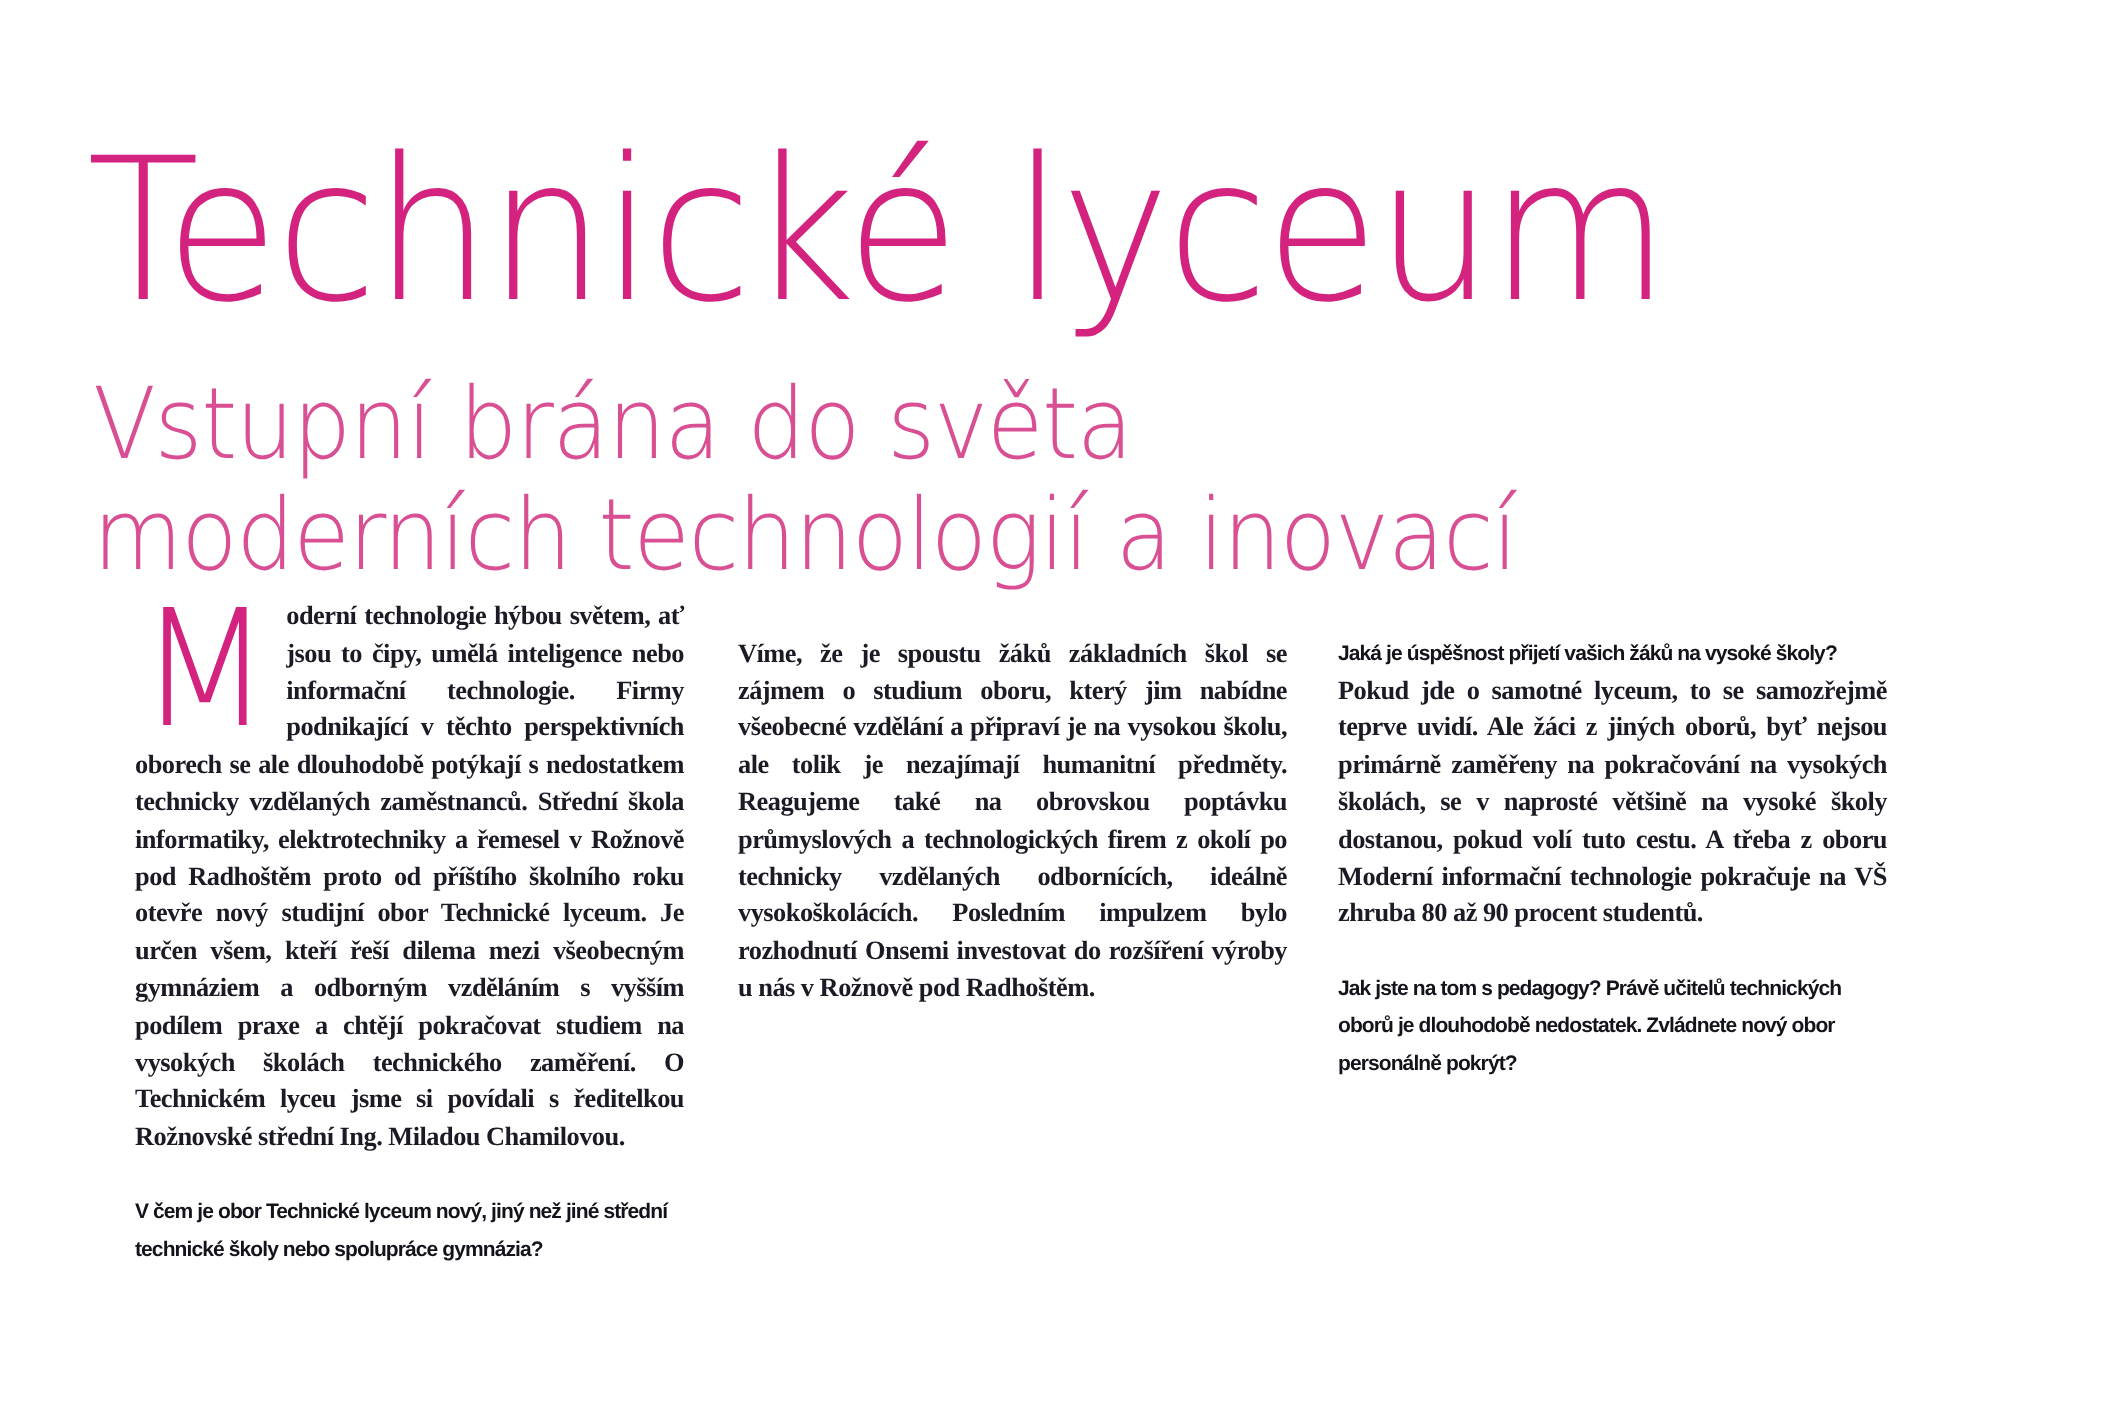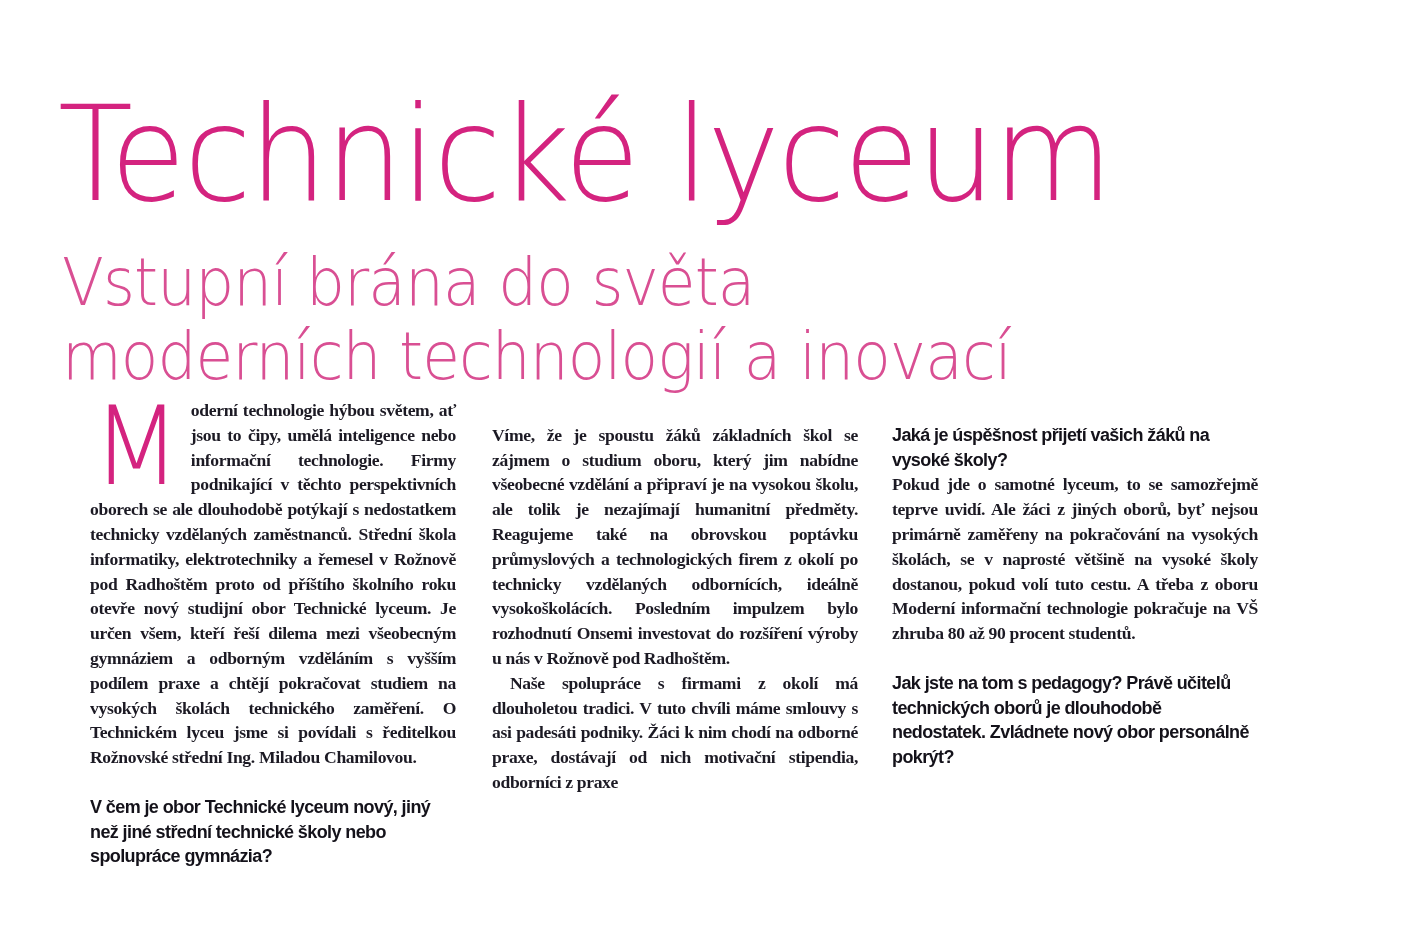--- a/index.html
+++ b/index.html
@@ -75,21 +75,21 @@
       font-size: 108px;
       line-height: 86px;
       height: 90px;
       margin: 6px 8px 0 0;
       padding: 0;
       transform: scaleX(0.95);
     }
     .q {
       font-family: "Liberation Sans", sans-serif;
       font-weight: bold;
-      font-size: 18px;
+      font-size: 14px;
       line-height: 24.8px;
       letter-spacing: -0.6px;
       text-align: left;
       color: #14121a;
     }
     .gap { height: 24.8px; }
     .indent { text-indent: 18px; }
   </style>
 </head>
 <body>
@@ -107,21 +107,20 @@
     <p class="dropcap-wrap">
       <span class="dropcap">M</span><span>oderní technologie hýbou světem, ať jsou to čipy, umělá inteligence nebo informační technologie. Firmy podnikající v těchto perspektivních oborech se ale dlouhodobě potýkají s nedostatkem technicky vzdělaných zaměstnanců. Střední škola informatiky, elektrotechniky a řemesel v Rožnově pod Radhoštěm proto od příštího školního roku otevře nový studijní obor Technické lyceum. Je určen všem, kteří řeší dilema mezi všeobecným gymnáziem a odborným vzděláním s vyšším podílem praxe a chtějí pokračovat studiem na vysokých školách technického zaměření. O Technickém lyceu jsme si povídali s ředitelkou Rožnovské střední Ing. Miladou Chamilovou.</span>
     </p>
     <div class="gap"></div>
     <p class="q">V čem je obor Technické lyceum nový, jiný než jiné střední technické školy nebo spolupráce gymnázia?</p>
   </div>
 
   <div class="col col-2">
     <div class="gap"></div>
     <p>Víme, že je spoustu žáků základních škol se zájmem o studium oboru, který jim nabídne všeobecné vzdělání a připraví je na vysokou školu, ale tolik je nezajímají humanitní předměty. Reagujeme také na obrovskou poptávku průmyslových a technologických firem z okolí po technicky vzdělaných odbornících, ideálně vysokoškolácích. Posledním impulzem bylo rozhodnutí Onsemi investovat do rozšíření výroby u nás v Rožnově pod Radhoštěm.</p>
-    <p class="indent">Naše spolupráce s firmami z okolí má dlouholetou tradici. V tuto chvíli máme smlouvy s asi padesáti podniky. Žáci k nim chodí na odborné praxe, dostávají od nich motivační stipendia, odborníci z praxe</p>
   </div>
 
   <div class="col col-3">
     <div class="gap"></div>
     <p class="q">Jaká je úspěšnost přijetí vašich žáků na vysoké školy?</p>
     <p>Pokud jde o samotné lyceum, to se samozřejmě teprve uvidí. Ale žáci z jiných oborů, byť nejsou primárně zaměřeny na pokračování na vysokých školách, se v naprosté většině na vysoké školy dostanou, pokud volí tuto cestu. A třeba z oboru Moderní informační technologie pokračuje na VŠ zhruba 80 až 90 procent studentů.</p>
     <div class="gap"></div>
     <p class="q">Jak jste na tom s pedagogy? Právě učitelů technických oborů je dlouhodobě nedostatek. Zvládnete nový obor personálně pokrýt?</p>
   </div>
 

